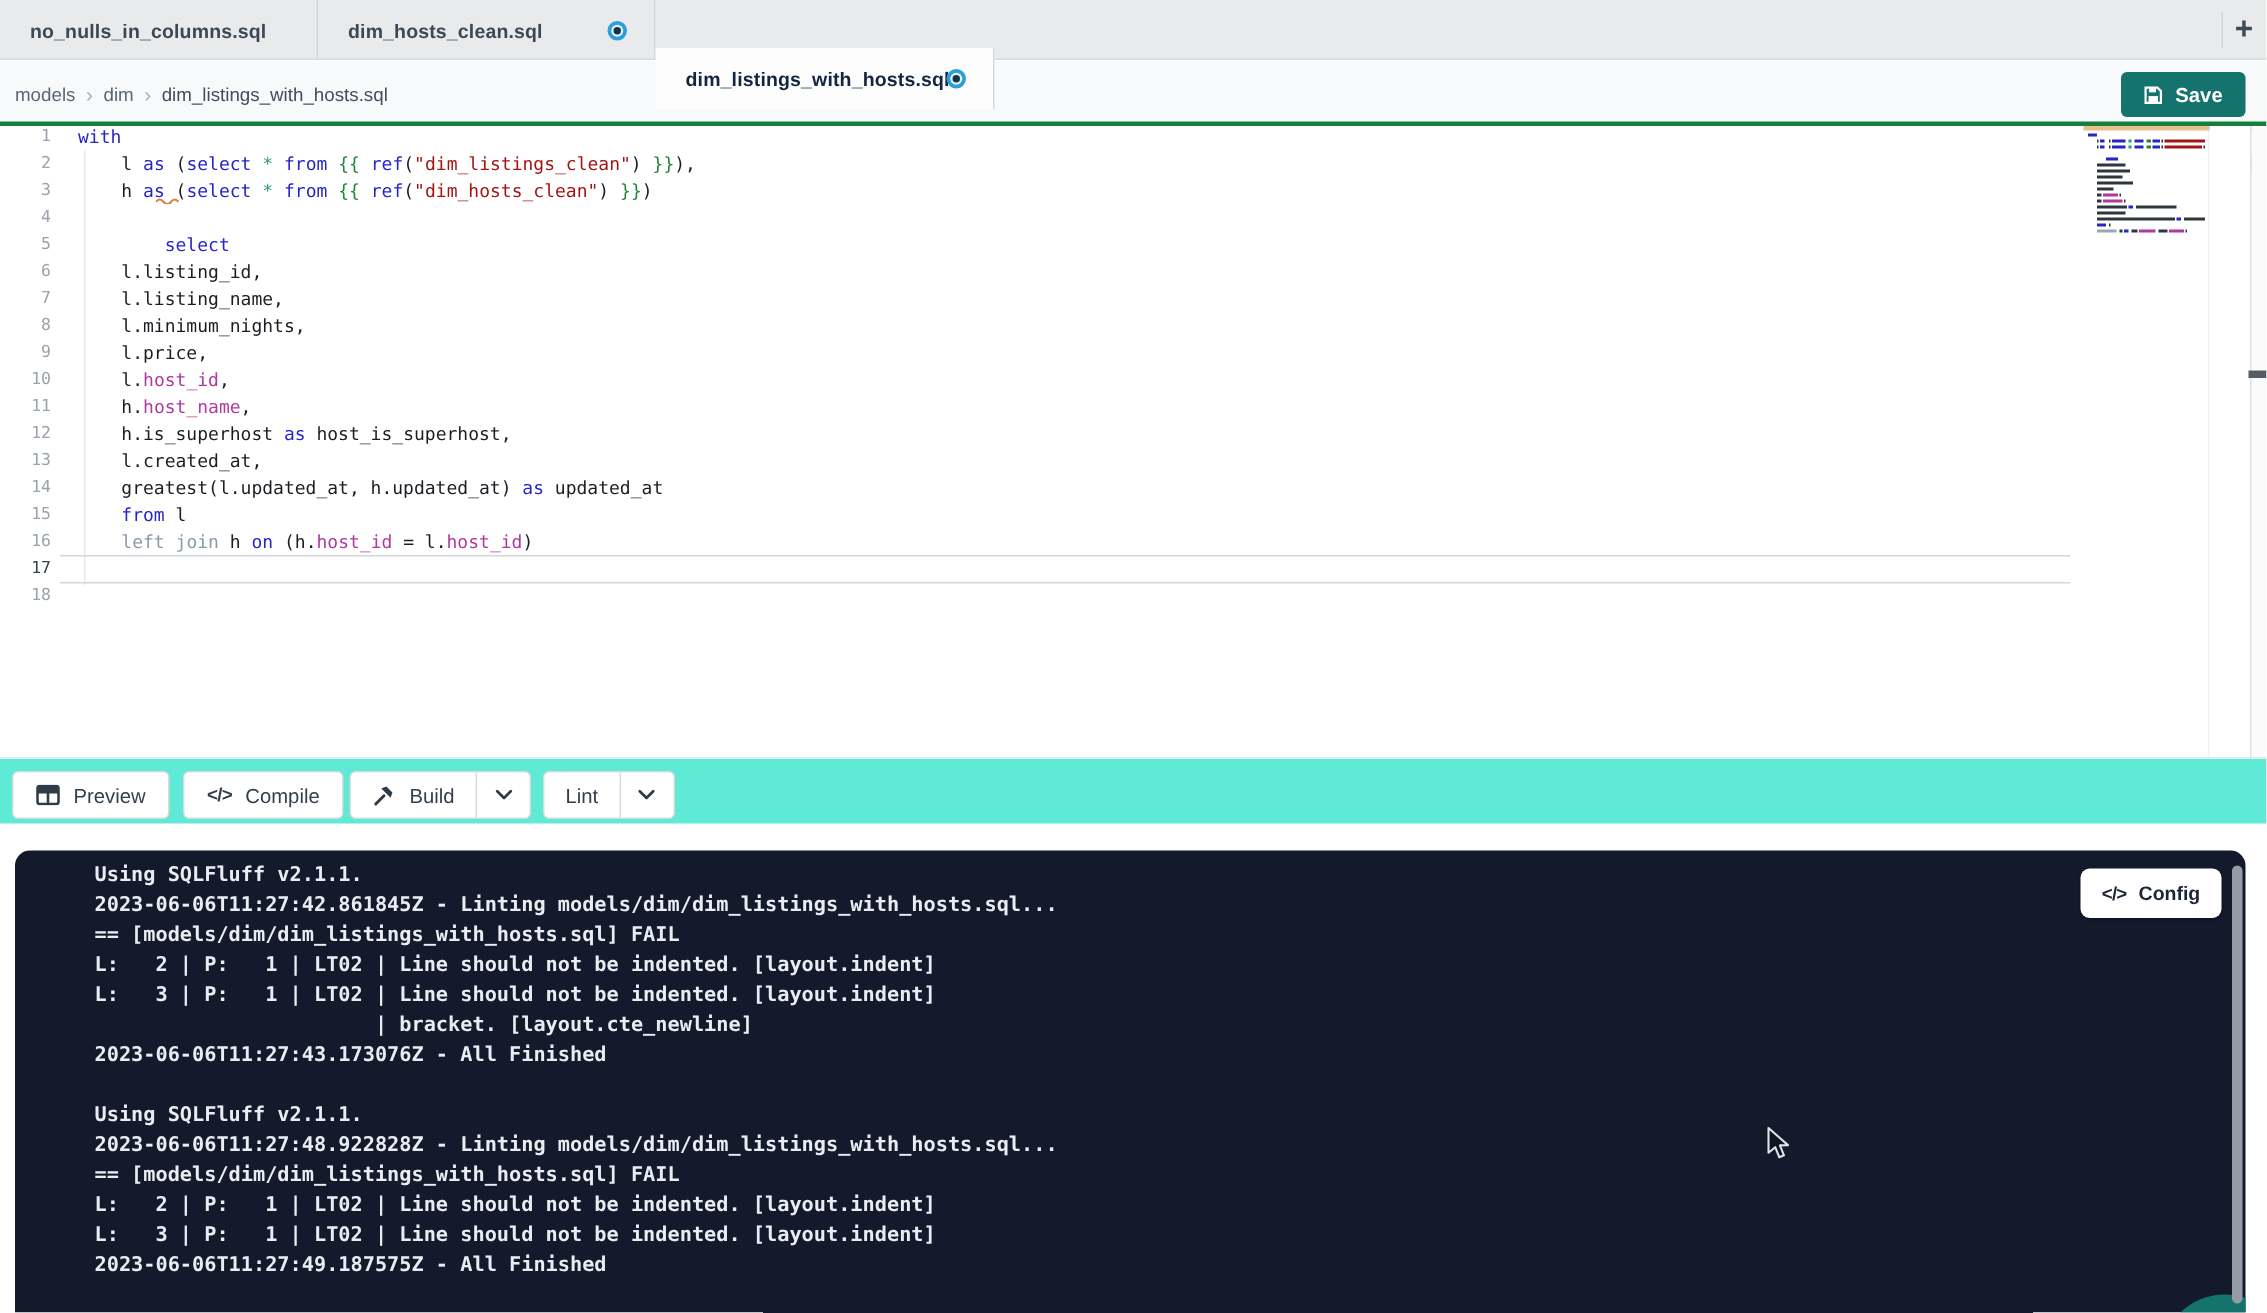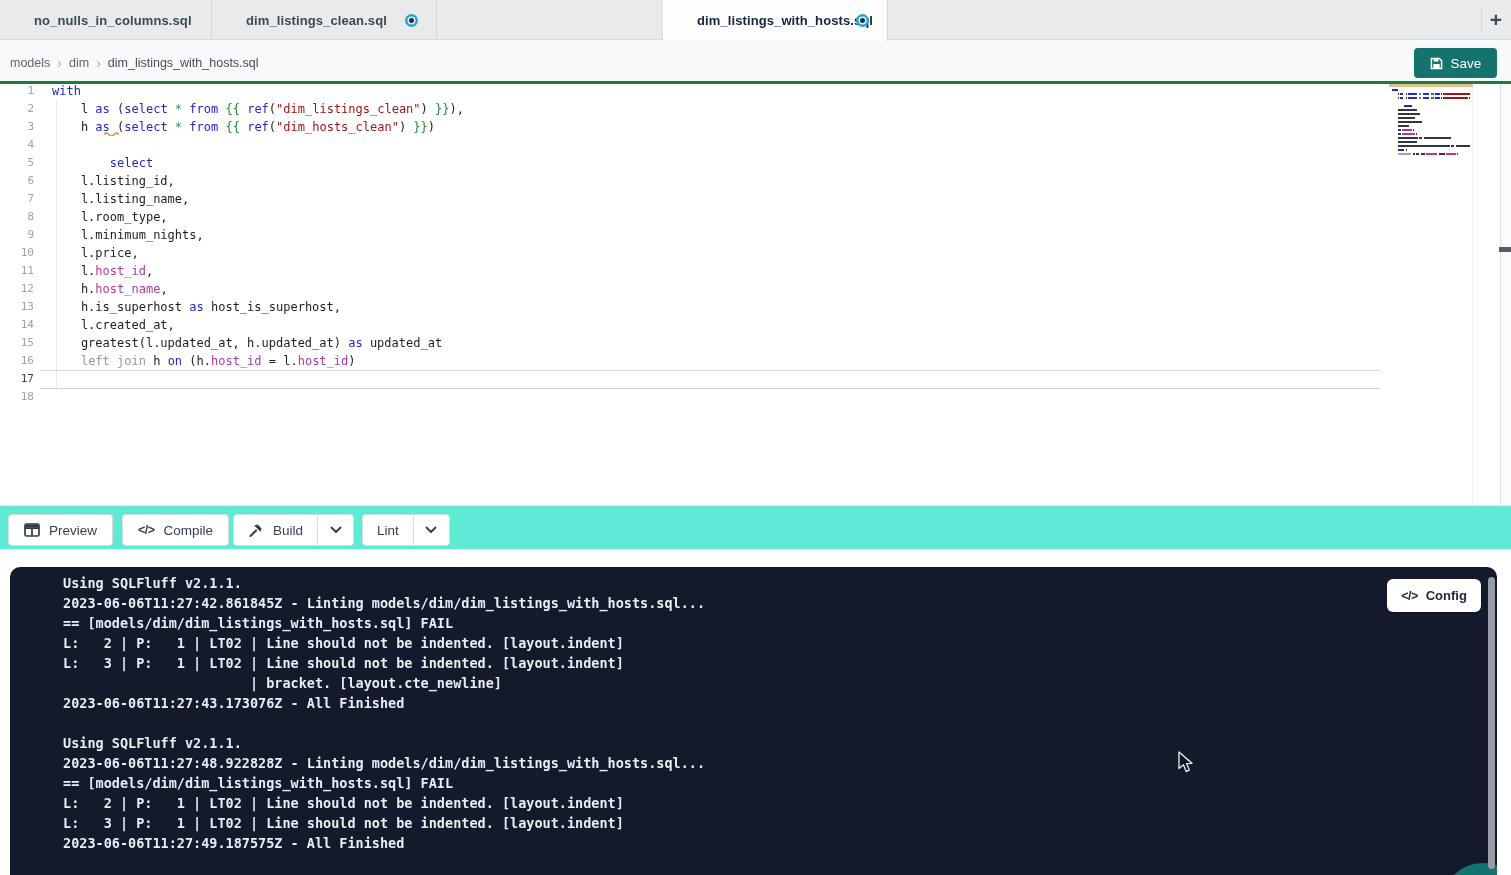--- a/index.html
+++ b/index.html
@@ -2,40 +2,40 @@
 <html style="--accent: #14736d; --dot_blue: #2d9fd8; --terminal_bg: #121a2c; --terminal_text: #e9edf2; --keyword: #2525c8; --string: #a31515; --jinja: #23873b; --operator: #2a9778; --column: #b0399e; --dim_keyword: #8b9aa7; --tab_underline: #4e5965; --warning: #c8a035; --squiggle: #e0823d;"><head>
 <meta charset="utf-8">
 <style>
   * { margin:0; padding:0; box-sizing:border-box; }
   html,body { width:1511px; height:875px; overflow:hidden; }
   body { font-family:"Liberation Sans", sans-serif; background:#fff; position:relative; }
   #root { position:absolute; inset:0; width:1511px; height:875px; background:#fff; }
 
   
   .tabbar { position:absolute; left:0; top:0; width:1511px; height:40px; background:#e8eaec; border-bottom:1px solid #d8dbde; display:flex; }
-  .tab { position:relative; height:40px; border-right:1px solid #d5d8db; display:flex; align-items:center; padding:0 34px; cursor:pointer; }
+  .tab { position:relative; height:40px; border-right:1px solid #d5d8db; display:flex; align-items:center; padding:0 20px; cursor:pointer; }
   .tab:nth-child(1){ width:212px; }
   .tab:nth-child(2){ width:225px; }
   .tab:nth-child(3){ width:226px;margin-top:32px; }
   .tab:nth-child(4){ width:225px; }
   .tab-label { font-size:13px; font-weight:700; color:#3e4854; letter-spacing:.1px; }
   .tab.active { background:#fdfdfe; height:41px; z-index:2; border-right:1px solid #d5d8db; }
   .tab.active .tab-label { color:#13253f; }
   .dot { position:absolute; right:18px; top:14px; width:13px; height:13px; border-radius:50%; background:var(--dot_blue,#2d9fd8); }
   .dot::after { content:""; position:absolute; left:4px; top:4px; width:5px; height:5px; border-radius:50%; background:#10354d; box-shadow:0 0 0 1.5px #e8f4fb; }
   .newtab-divider { position:absolute; right:29px; top:8px; width:1px; height:24px; background:#d2d5d9; }
   .newtab { position:absolute; right:2px; top:6px; width:26px; height:28px; display:flex; align-items:center; justify-content:center; font-size:21px; font-weight:700; color:#414b57; cursor:pointer; }
 
   
   .subheader { position:absolute; left:0; top:41px; width:1511px; height:43px; background:#f8f9fa; border-bottom:3px solid #15803d; }
   .breadcrumb { position:absolute; left:10px; top:0; height:43px; display:flex; align-items:center; gap:7px; font-size:12.5px; }
   .bc-item { color:#5d6773; cursor:pointer; }
   .bc-item.last { color:#434e5a; }
   .bc-sep { color:#aab1b9; font-size:14px; }
-  .save-btn { position:absolute; right:14px; top:7px; width:83px; height:30px; background:var(--accent,#14736d); border-radius:4px; display:flex; align-items:center; justify-content:center; gap:8px; color:#fff; font-size:13.5px; font-weight:400; cursor:pointer; border:none; }
+  .save-btn { position:absolute; right:14px; top:7px; width:83px; height:30px; background:var(--accent,#14736d); border-radius:4px; display:flex; align-items:center; justify-content:center; gap:8px; color:#fff; font-size:13.5px; font-weight:700; cursor:pointer; border:none; }
 
   
   .editor { position:absolute; left:0; top:84px; width:1511px; height:421px; background:#fff; }
   .gutter { position:absolute; left:0; top:-2px; width:34px; }
   .line-num { height:18px; line-height:18px; text-align:right; font-family:"DejaVu Sans Mono", monospace; font-size:11px; color:#9aa3ad; }
   .line-num.active { color:#39424c; }
   .code-area { position:absolute; left:52px; top:-2px; right:140px; }
   .code-line { height:18px; line-height:18px; font-family:"DejaVu Sans Mono", monospace; font-size:12px; white-space:pre; color:#1a1e23; }
   .tok-pl { color:#1a1e23; }
   .tok-kw { color:var(--keyword,#2525c8); }
@@ -81,24 +81,20 @@
 </style>
 </head>
 <body>
 
 <div id="root">
 
   <div class="tabbar">
     <div style="display:flex;">
         <div class="tab">
           <span class="tab-label">no_nulls_in_columns.sql</span>
-        </div>
-        <div class="tab">
-          <span class="tab-label">dim_listings_clean.sql</span>
-          <span class="dot"></span>
         </div>
         <div class="tab">
           <span class="tab-label">dim_hosts_clean.sql</span>
           <span class="dot"></span>
         </div>
         <div class="tab active">
           <span class="tab-label">dim_listings_with_hosts.sql</span>
           <span class="dot"></span>
         </div>
       </div>
@@ -150,28 +146,28 @@
         <div class="line-num">18</div>
       </div>
     <div class="code-area" id="code-area">
         <div class="code-line"><span class="tok-kw">with</span></div>
         <div class="code-line"><span class="tok-pl">    l </span><span class="tok-kw">as</span><span class="tok-pl"> (</span><span class="tok-kw">select</span><span class="tok-pl"> </span><span class="tok-op">*</span><span class="tok-pl"> </span><span class="tok-kw">from</span><span class="tok-pl"> </span><span class="tok-jinja">{{ </span><span class="tok-kw">ref</span><span class="tok-pl">(</span><span class="tok-str">"dim_listings_clean"</span><span class="tok-pl">) </span><span class="tok-jinja">}}</span><span class="tok-pl">),</span></div>
         <div class="code-line"><span class="tok-pl">    h </span><span class="tok-kw">as</span><span class="tok-pl"> (</span><span class="tok-kw">select</span><span class="tok-pl"> </span><span class="tok-op">*</span><span class="tok-pl"> </span><span class="tok-kw">from</span><span class="tok-pl"> </span><span class="tok-jinja">{{ </span><span class="tok-kw">ref</span><span class="tok-pl">(</span><span class="tok-str">"dim_hosts_clean"</span><span class="tok-pl">) </span><span class="tok-jinja">}}</span><span class="tok-pl">)</span></div>
         <div class="code-line">&nbsp;</div>
         <div class="code-line"><span class="tok-pl">        </span><span class="tok-kw">select</span></div>
         <div class="code-line"><span class="tok-pl">    l.listing_id,</span></div>
         <div class="code-line"><span class="tok-pl">    l.listing_name,</span></div>
-        <div class="code-line"><span class="tok-pl">    l.room_type,</span></div>
         <div class="code-line"><span class="tok-pl">    l.minimum_nights,</span></div>
         <div class="code-line"><span class="tok-pl">    l.price,</span></div>
         <div class="code-line"><span class="tok-pl">    l.</span><span class="tok-col">host_id</span><span class="tok-pl">,</span></div>
         <div class="code-line"><span class="tok-pl">    h.</span><span class="tok-col">host_name</span><span class="tok-pl">,</span></div>
         <div class="code-line"><span class="tok-pl">    h.is_superhost </span><span class="tok-kw">as</span><span class="tok-pl"> host_is_superhost,</span></div>
         <div class="code-line"><span class="tok-pl">    l.created_at,</span></div>
         <div class="code-line"><span class="tok-pl">    greatest(l.updated_at, h.updated_at) </span><span class="tok-kw">as</span><span class="tok-pl"> updated_at</span></div>
+        <div class="code-line"><span class="tok-pl">    </span><span class="tok-kw">from</span><span class="tok-pl"> l</span></div>
         <div class="code-line"><span class="tok-pl">    </span><span class="tok-dim">left join</span><span class="tok-pl"> h </span><span class="tok-kw">on</span><span class="tok-pl"> (h.</span><span class="tok-col">host_id</span><span class="tok-pl"> = l.</span><span class="tok-col">host_id</span><span class="tok-pl">)</span></div>
         <div class="code-line">&nbsp;</div>
       </div>
     <svg class="squiggle" width="20" height="5" viewBox="0 0 20 5">
         <path d="M0 3.5 q2.5 -3 5 0 q2.5 3 5 0 q2.5 -3 5 0" fill="none" stroke="#e0823d" stroke-width="1.4"></path>
       </svg>
     <div class="editor-divider-1"></div>
     <div class="minimap" id="minimap">
       <div class="mm-highlight"></div>
     <div class="mm-row" style="top: 5px; left: 3px; width: 80px;">

